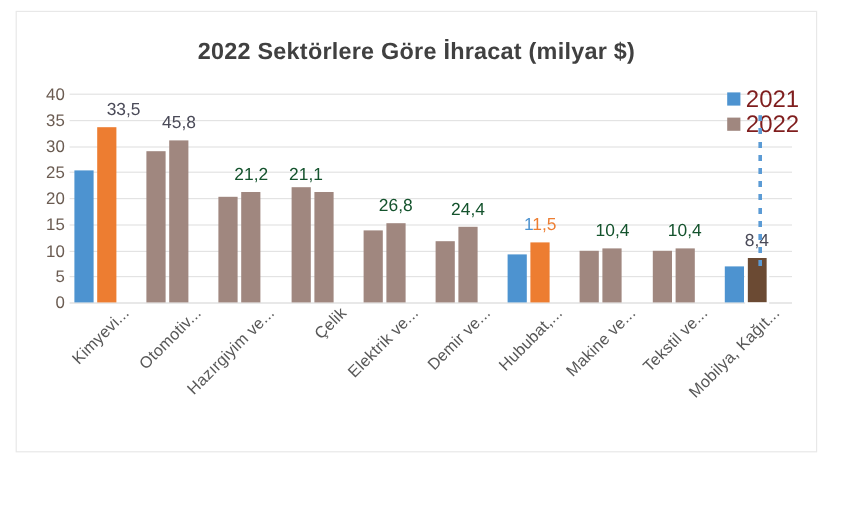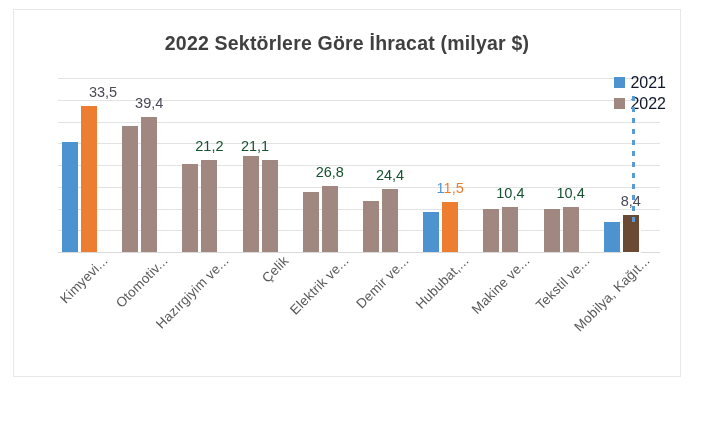--- a/index.html
+++ b/index.html
@@ -85,21 +85,21 @@
   }
 
   
   .legend{
     position:absolute;right:14px;top:62px;
   }
   .legend-row{
     display:flex;align-items:center;gap:5px;height:21px;
   }
   .swatch{width:11px;height:11px;display:block;}
-  .legend-text{font-size:16px;color:#0f172a;line-height:1;}
+  .legend-text{font-size:20px;color:#7f1d1d;line-height:1;}
 
   
   .caret{
     position:absolute;left:618px;top:86px;width:3px;height:131px;
     background:repeating-linear-gradient(to bottom,#5b9bd5 0 5px, transparent 5px 11px);
   }
 
   
   .caption{
     position:absolute;left:12px;top:389px;
@@ -109,20 +109,31 @@
 </style>
 </head>
 <body>
 
 <div id="page">
 
   <div class="chart-frame">
 
     <div class="chart-title">2022 Sektörlere Göre İhracat (milyar $)</div>
 
+    <div class="yaxis" id="yaxis">
+        <div class="ytick" style="top: 0px;">40</div>
+        <div class="ytick" style="top: 21.75px;">35</div>
+        <div class="ytick" style="top: 43.5px;">30</div>
+        <div class="ytick" style="top: 65.25px;">25</div>
+        <div class="ytick" style="top: 87px;">20</div>
+        <div class="ytick" style="top: 108.75px;">15</div>
+        <div class="ytick" style="top: 130.5px;">10</div>
+        <div class="ytick" style="top: 152.25px;">5</div>
+        <div class="ytick" style="top: 174px;">0</div>
+      </div>
 
     <div class="plot-wrap">
       <div class="gridlines" id="gridlines">
           <div class="gridline" style="top: 0px;"></div>
           <div class="gridline" style="top: 21.75px;"></div>
           <div class="gridline" style="top: 43.5px;"></div>
           <div class="gridline" style="top: 65.25px;"></div>
           <div class="gridline" style="top: 87px;"></div>
           <div class="gridline" style="top: 108.75px;"></div>
           <div class="gridline" style="top: 130.5px;"></div>
@@ -164,21 +175,21 @@
           </div>
           <div class="group" style="left: 481.6px; width: 60.2px;">
             <div class="bar b2021 c-taupe" style="height: 42.63px;"></div>
             <div class="bar b2022 c-taupe" style="height: 45.24px;"></div>
           </div>
           <div class="group" style="left: 541.8px; width: 60.2px;">
             <div class="bar b2021 c-blue" style="height: 30.015px;"></div>
             <div class="bar b2022 c-darkbrown" style="height: 36.54px;"></div>
           </div>
           <div class="dlabel dl-dark" style="left: 45px; top: 7.275px;">33,5</div>
-          <div class="dlabel dl-dark" style="left: 91.2px; top: 18.15px;">39,4</div>
+          <div class="dlabel dl-dark" style="left: 91.2px; top: 18.15px;">45,8</div>
           <div class="dlabel dl-taupe" style="left: 151.4px; top: 60.78px;">21,2</div>
           <div class="dlabel dl-taupe" style="left: 197px; top: 61.215px; text-align: right;">21,1</div>
           <div class="dlabel dl-taupe" style="left: 271.8px; top: 86.88px;">26,8</div>
           <div class="dlabel dl-taupe" style="left: 332px; top: 90.36px;">24,4</div>
           <div class="dlabel dl-mixed" style="left: 392.2px; top: 102.975px;"><span class="p1">1</span><span class="p2">1,5</span></div>
           <div class="dlabel dl-taupe" style="left: 452.4px; top: 107.76px;">10,4</div>
           <div class="dlabel dl-taupe" style="left: 512.6px; top: 107.76px;">10,4</div>
           <div class="dlabel dl-dark" style="left: 572.8px; top: 116.46px;">8,4</div>
         </div>
     </div>

